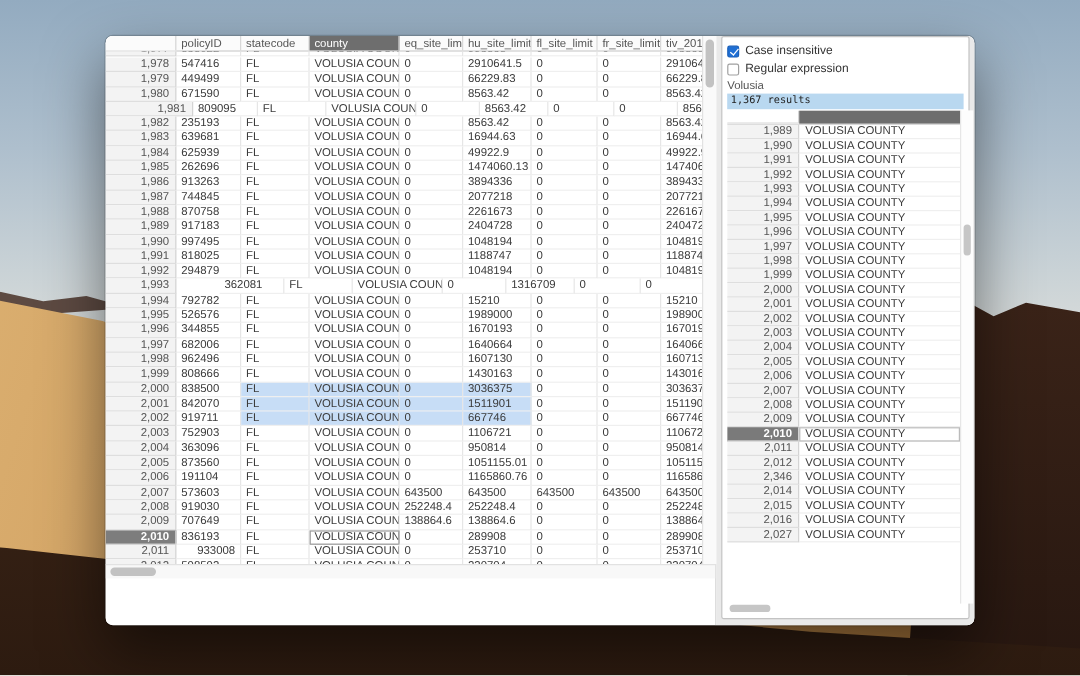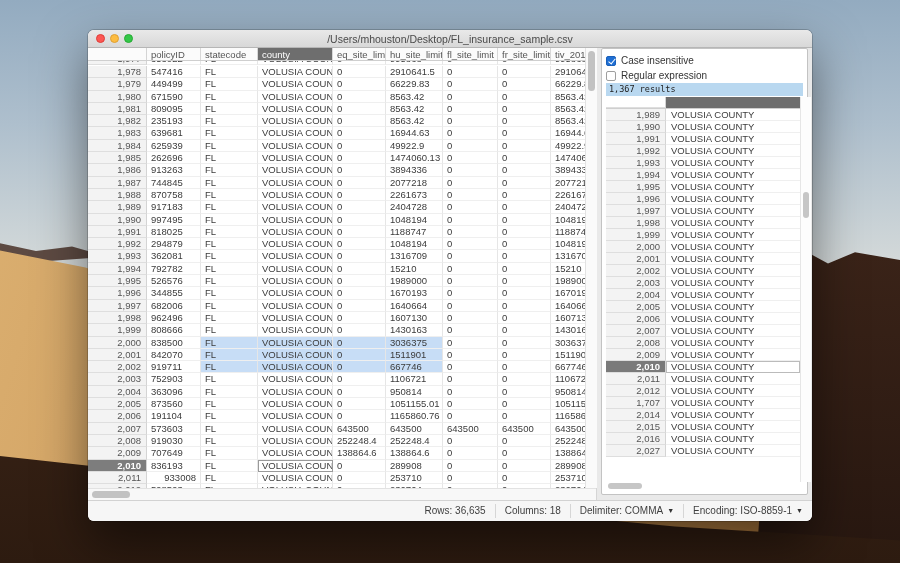--- a/index.html
+++ b/index.html
@@ -100,28 +100,20 @@
 </head>
 <body>
 
 <div class="desktop">
   <div class="bg-layer mtn-far"></div>
   <div class="bg-layer dune-main"></div>
   <div class="bg-layer mtn-right"></div>
   <div class="bg-layer fg-dark"></div>
 
   <div class="window">
-    <div class="titlebar">
-      <div class="lights">
-        <span class="light red"></span>
-        <span class="light yellow"></span>
-        <span class="light green"></span>
-      </div>
-      <div class="title-text">/Users/mhouston/Desktop/FL_insurance_sample.csv</div>
-    </div>
 
     <div class="content">
 
       <div class="table-area">
         <div class="grid-wrap">
           <div class="grid" id="main-grid">
               <div class="grow header">
                 <div class="rn" style="width: 59px;"></div>
                 <div class="cell" style="width: 54px;">policyID</div>
                 <div class="cell" style="width: 57px;">statecode</div>
@@ -170,21 +162,21 @@
                 <div class="cell" style="width: 54px;">671590</div>
                 <div class="cell" style="width: 57px;">FL</div>
                 <div class="cell" style="width: 75px;">VOLUSIA COUNTY</div>
                 <div class="cell" style="width: 53px;">0</div>
                 <div class="cell" style="width: 57px;">8563.42</div>
                 <div class="cell" style="width: 55px;">0</div>
                 <div class="cell" style="width: 53px;">0</div>
                 <div class="cell" style="width: 60px;">8563.42</div>
               </div>
               <div class="grow">
-                <div class="rn" style="width: 59px;">1,981</div>
+                <div class="rn" style="width: 73px;">1,981</div>
                 <div class="cell" style="width: 54px;">809095</div>
                 <div class="cell" style="width: 57px;">FL</div>
                 <div class="cell" style="width: 75px;">VOLUSIA COUNTY</div>
                 <div class="cell" style="width: 53px;">0</div>
                 <div class="cell" style="width: 57px;">8563.42</div>
                 <div class="cell" style="width: 55px;">0</div>
                 <div class="cell" style="width: 53px;">0</div>
                 <div class="cell" style="width: 60px;">8563.42</div>
               </div>
               <div class="grow">
@@ -303,21 +295,21 @@
                 <div class="cell" style="width: 57px;">FL</div>
                 <div class="cell" style="width: 75px;">VOLUSIA COUNTY</div>
                 <div class="cell" style="width: 53px;">0</div>
                 <div class="cell" style="width: 57px;">1048194</div>
                 <div class="cell" style="width: 55px;">0</div>
                 <div class="cell" style="width: 53px;">0</div>
                 <div class="cell" style="width: 60px;">1048194</div>
               </div>
               <div class="grow">
                 <div class="rn" style="width: 59px;">1,993</div>
-                <div class="cell" style="width: 54px;">362081</div>
+                <div class="cell" style="width: 54px; margin-left: 36px;">362081</div>
                 <div class="cell" style="width: 57px;">FL</div>
                 <div class="cell" style="width: 75px;">VOLUSIA COUNTY</div>
                 <div class="cell" style="width: 53px;">0</div>
                 <div class="cell" style="width: 57px;">1316709</div>
                 <div class="cell" style="width: 55px;">0</div>
                 <div class="cell" style="width: 53px;">0</div>
                 <div class="cell" style="width: 60px;">1316709</div>
               </div>
               <div class="grow">
                 <div class="rn" style="width: 59px;">1,994</div>
@@ -541,20 +533,21 @@
       <div class="search-panel">
         <div class="panel-box">
           <div class="chk-row">
             <span class="chk checked" id="chk-case"></span>
             <span>Case insensitive</span>
           </div>
           <div class="chk-row">
             <span class="chk" id="chk-regex"></span>
             <span>Regular expression</span>
           </div>
+          <div class="query">Volusia</div>
           <div class="results-bar">1,367 results</div>
           <div class="results-wrap">
             <div class="results-grid" id="results-grid">
                 <div class="rrow header">
                   <div class="rn2"></div>
                   <div class="cty"></div>
                 </div>
                 <div class="rrow">
                   <div class="rn2">1,989</div>
                   <div class="cty">VOLUSIA COUNTY</div>
@@ -645,21 +638,21 @@
                 </div>
                 <div class="rrow">
                   <div class="rn2">2,011</div>
                   <div class="cty">VOLUSIA COUNTY</div>
                 </div>
                 <div class="rrow">
                   <div class="rn2">2,012</div>
                   <div class="cty">VOLUSIA COUNTY</div>
                 </div>
                 <div class="rrow">
-                  <div class="rn2">1,707</div>
+                  <div class="rn2">2,346</div>
                   <div class="cty">VOLUSIA COUNTY</div>
                 </div>
                 <div class="rrow">
                   <div class="rn2">2,014</div>
                   <div class="cty">VOLUSIA COUNTY</div>
                 </div>
                 <div class="rrow">
                   <div class="rn2">2,015</div>
                   <div class="cty">VOLUSIA COUNTY</div>
                 </div>
@@ -677,30 +670,14 @@
             </div>
           </div>
           <div class="rhscroll">
             <div class="thumb"></div>
           </div>
         </div>
       </div>
 
     </div>
 
-    <div class="statusbar">
-      <div class="status-item">
-        <span>Rows: 36,635</span>
-      </div>
-      <div class="status-item">
-        <span>Columns: 18</span>
-      </div>
-      <div class="status-item">
-        <span>Delimiter: COMMA</span>
-        <span class="arrow">▼</span>
-      </div>
-      <div class="status-item">
-        <span>Encoding: ISO-8859-1</span>
-        <span class="arrow">▼</span>
-      </div>
-    </div>
   </div>
 </div>
 
 </body></html>

